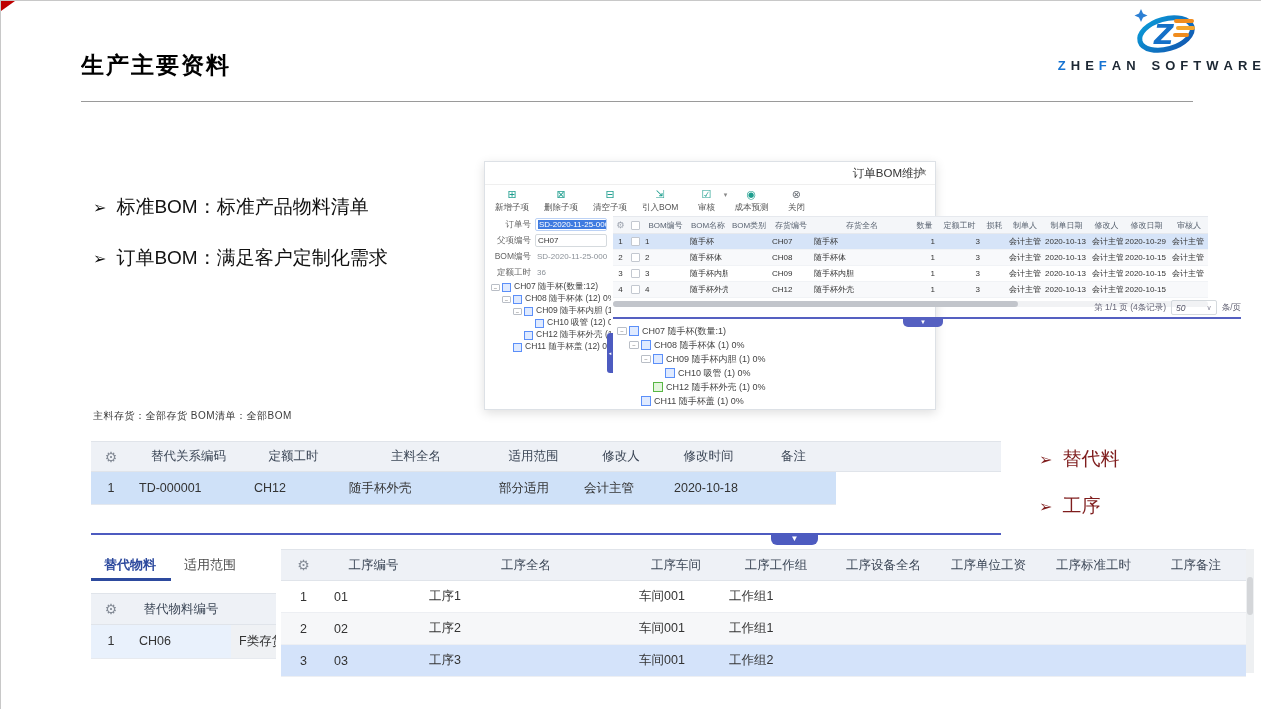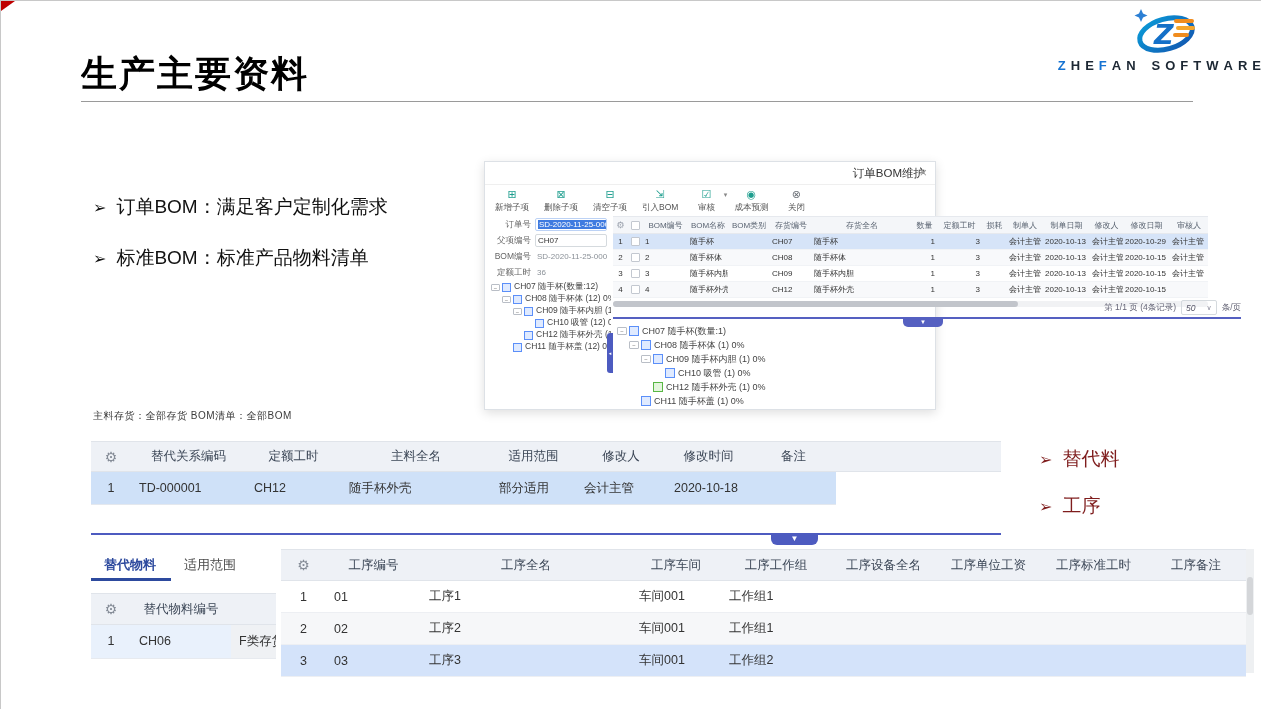--- a/index.html
+++ b/index.html
@@ -5,21 +5,21 @@
   html,body{margin:0;padding:0;background:#e9e9e9;}
   body{font-family:"Liberation Sans","DejaVu Sans",sans-serif;}
   .slide{position:relative;width:1261px;height:709px;background:#fff;border:1px solid #c8c8c8;overflow:hidden;margin:0 auto;}
   .abs{position:absolute;}
   .nowrap{white-space:nowrap;overflow:hidden;}
 
   
   .corner{left:0;top:0;width:0;height:0;border-top:10px solid #bf0000;border-right:14px solid transparent;}
 
   
-  .page-title{left:80px;top:49px;font-size:36px;font-weight:900;letter-spacing:2px;color:#000;}
+  .page-title{left:80px;top:49px;font-size:23px;font-weight:900;letter-spacing:2px;color:#000;}
   .title-rule{left:80px;top:100px;width:1112px;height:1px;background:#9a9a9a;}
 
   
   .logo{left:1048px;top:6px;width:212px;text-align:center;}
   .logo svg{display:block;margin:0 auto 1px 72px;}
   .logo-text{display:flex;justify-content:flex-end;gap:5px;font-size:13px;font-weight:bold;color:#1c2733;}
   .logo-text span.accent{color:#1673d2;}
   .logo-text span.sp{width:6px;}
 
   
@@ -74,21 +74,21 @@
   .bt-head .bt-cell{text-align:center;}
   .c0{width:15px;text-align:center;}.c1{width:15px;text-align:center;}
   .c2{width:45px;}.c3{width:40px;}.c4{width:42px;}.c5{width:42px;}.c6{width:100px;}
   .c7{width:25px;text-align:right;}.c8{width:45px;text-align:right;}.c9{width:25px;}
   .c10{width:36px;}.c11{width:47px;}.c12{width:33px;}.c13{width:47px;}.c14{width:38px;}
   .gear-sm{color:#9aa1ac;font-size:9px;}
   .cb{display:inline-block;width:7px;height:7px;border:1px solid #c3c8d0;border-radius:1px;background:#fff;vertical-align:middle;}
   .bt-scroll{margin-top:3px;height:6px;background:#f1f2f4;border-radius:3px;width:595px;}
   .bt-thumb{height:6px;width:68%;background:#c2c5cb;border-radius:3px;}
   .bt-pager{left:612px;top:299px;width:628px;display:flex;justify-content:flex-end;align-items:center;gap:5px;font-size:8.5px;color:#667;}
-  .pg-select{display:flex;align-items:center;gap:11px;border:1px solid #d5dade;border-radius:2px;padding:0 4px;height:13px;color:#556;font-style:italic;}
+  .pg-select{display:flex;align-items:center;gap:21px;border:1px solid #d5dade;border-radius:2px;padding:0 4px;height:13px;color:#556;font-style:italic;}
   .pg-caret{font-size:7px;color:#889;}
 
   
   .blueline-dlg{left:612px;top:316px;width:628px;height:2px;background:#5560c1;}
   .bluetab-dlg{left:902px;top:317px;width:40px;height:9px;background:#5560c1;border-radius:0 0 5px 5px;color:#fff;font-size:6px;line-height:8px;text-align:center;}
   .blueline-main{left:90px;top:532px;width:910px;height:2px;background:#4d5bc0;}
   .bluetab-main{left:770px;top:533px;width:47px;height:11px;background:#4d5bc0;border-radius:0 0 6px 6px;color:#fff;font-size:8px;line-height:9px;text-align:center;}
   .vhandle{left:606px;top:332px;width:6px;height:40px;background:#4d5bc0;border-radius:3px 0 0 3px;color:#fff;font-size:5px;line-height:40px;text-align:center;}
 
   
@@ -172,25 +172,25 @@
         <span>W</span>
         <span>A</span>
         <span>R</span>
         <span>E</span>
       </div>
   </div>
 
   <div class="abs bullets-left">
 
       <div class="bullet nowrap">
+        <span class="mark">➢</span><span>标准BOM：标准产品物料清单</span>
+      </div>
+
+      <div class="bullet nowrap">
         <span class="mark">➢</span><span>订单BOM：满足客户定制化需求</span>
-      </div>
-
-      <div class="bullet nowrap">
-        <span class="mark">➢</span><span>标准BOM：标准产品物料清单</span>
       </div>
     </div>
 
   <div class="abs dialog">
     <div class="dlg-titlebar">
       <span>订单BOM维护</span>
       <span class="dlg-close">×</span>
     </div>
     <div class="dlg-toolbar">
 

